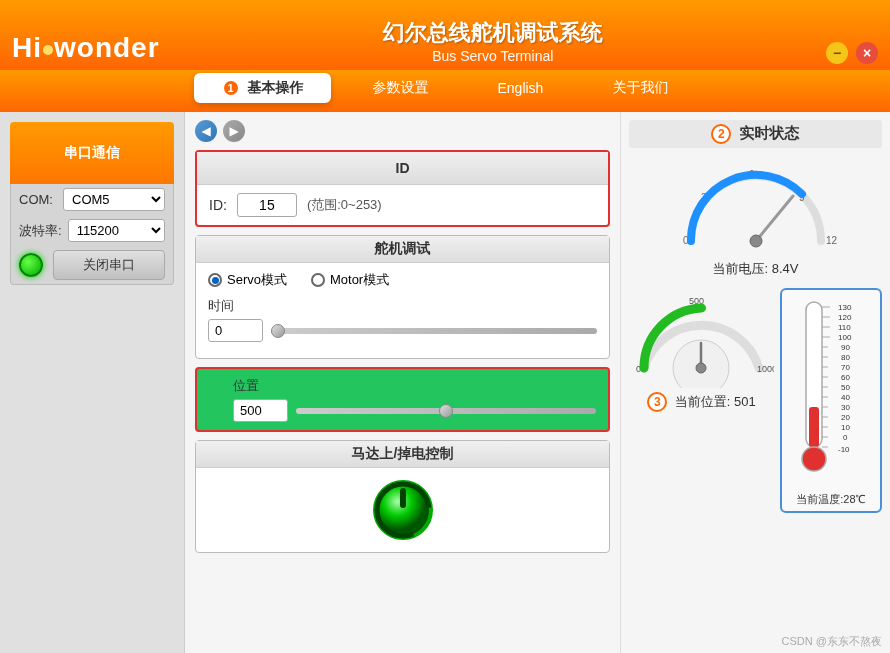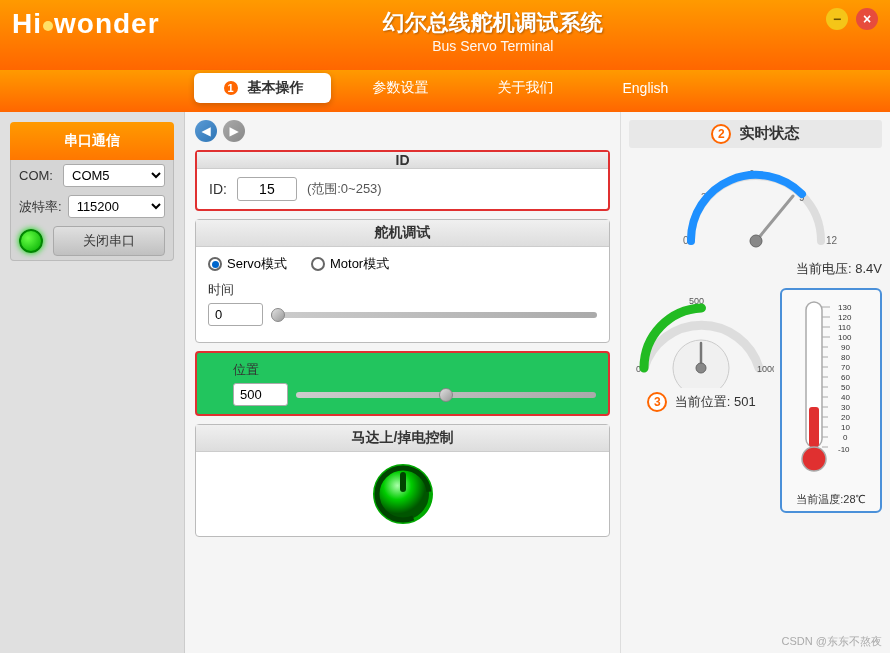--- a/index.html
+++ b/index.html
@@ -9,21 +9,21 @@
       overflow: hidden;
       font-family: 'Microsoft YaHei', Arial, sans-serif;
       background: #f0f0f0;
     }
 
     
     #title-bar {
       background: linear-gradient(to bottom, #ff9a00, #ff6600);
       padding: 8px 12px 6px;
       display: flex;
-      align-items: flex-start;
+      align-items: flex-end;
       justify-content: space-between;
       height: 70px;
     }
     #logo-area {
       display: flex;
       align-items: center;
     }
     #logo-text {
       font-size: 28px;
       font-weight: bold;
@@ -118,21 +118,21 @@
       width: 185px;
       background: #e0e0e0;
       padding: 10px;
       border-right: 1px solid #ccc;
       flex-shrink: 0;
     }
     #serial-comm-title {
       background: linear-gradient(to bottom, #ff9a00, #ff7700);
       color: white;
       text-align: center;
-      padding: 10px;
+      padding: 22px;
       font-size: 14px;
       font-weight: bold;
       border-radius: 4px 4px 0 0;
       margin-bottom: 0;
     }
     #serial-comm-body {
       background: #d5d5d5;
       border: 1px solid #bbb;
       border-top: none;
       padding: 4px 8px;
@@ -212,21 +212,21 @@
     
     .section-box {
       border: 2px solid #e03030;
       border-radius: 4px;
       margin-bottom: 8px;
       background: white;
     }
     .section-title {
       background: linear-gradient(to bottom, #f0f0f0, #ddd);
       text-align: center;
-      padding: 0;
+      padding: 8px;
       font-size: 14px;
       font-weight: bold;
       color: #333;
       border-bottom: 1px solid #ccc;
     }
     .section-body {
       padding: 8px 12px;
     }
 
     
@@ -384,21 +384,21 @@
       border-radius: 3px;
     }
 
     
     #voltage-gauge-area {
       display: flex;
       justify-content: center;
       margin-bottom: 4px;
     }
     #voltage-label {
-      text-align: right;
+      text-align: center;
       font-size: 13px;
       color: #333;
       margin-bottom: 10px;
     }
 
     
     #bottom-gauges {
       display: flex;
       gap: 6px;
       align-items: flex-start;
@@ -476,24 +476,24 @@
 
   <div id="nav-bar">
     <div class="nav-tab active">
       <span class="nav-circle">1</span>
       <span>基本操作</span>
     </div>
     <div class="nav-tab">
       <span>参数设置</span>
     </div>
     <div class="nav-tab">
+      <span>English</span>
+    </div>
+    <div class="nav-tab">
       <span>关于我们</span>
-    </div>
-    <div class="nav-tab">
-      <span>English</span>
     </div>
   </div>
 
   <div id="main-content" style="height:calc(653px - 112px);">
 
     <div id="sidebar">
       <div id="serial-comm-title">串口通信</div>
       <div id="serial-comm-body">
         <div class="field-row">
           <span class="field-label">COM:</span>

